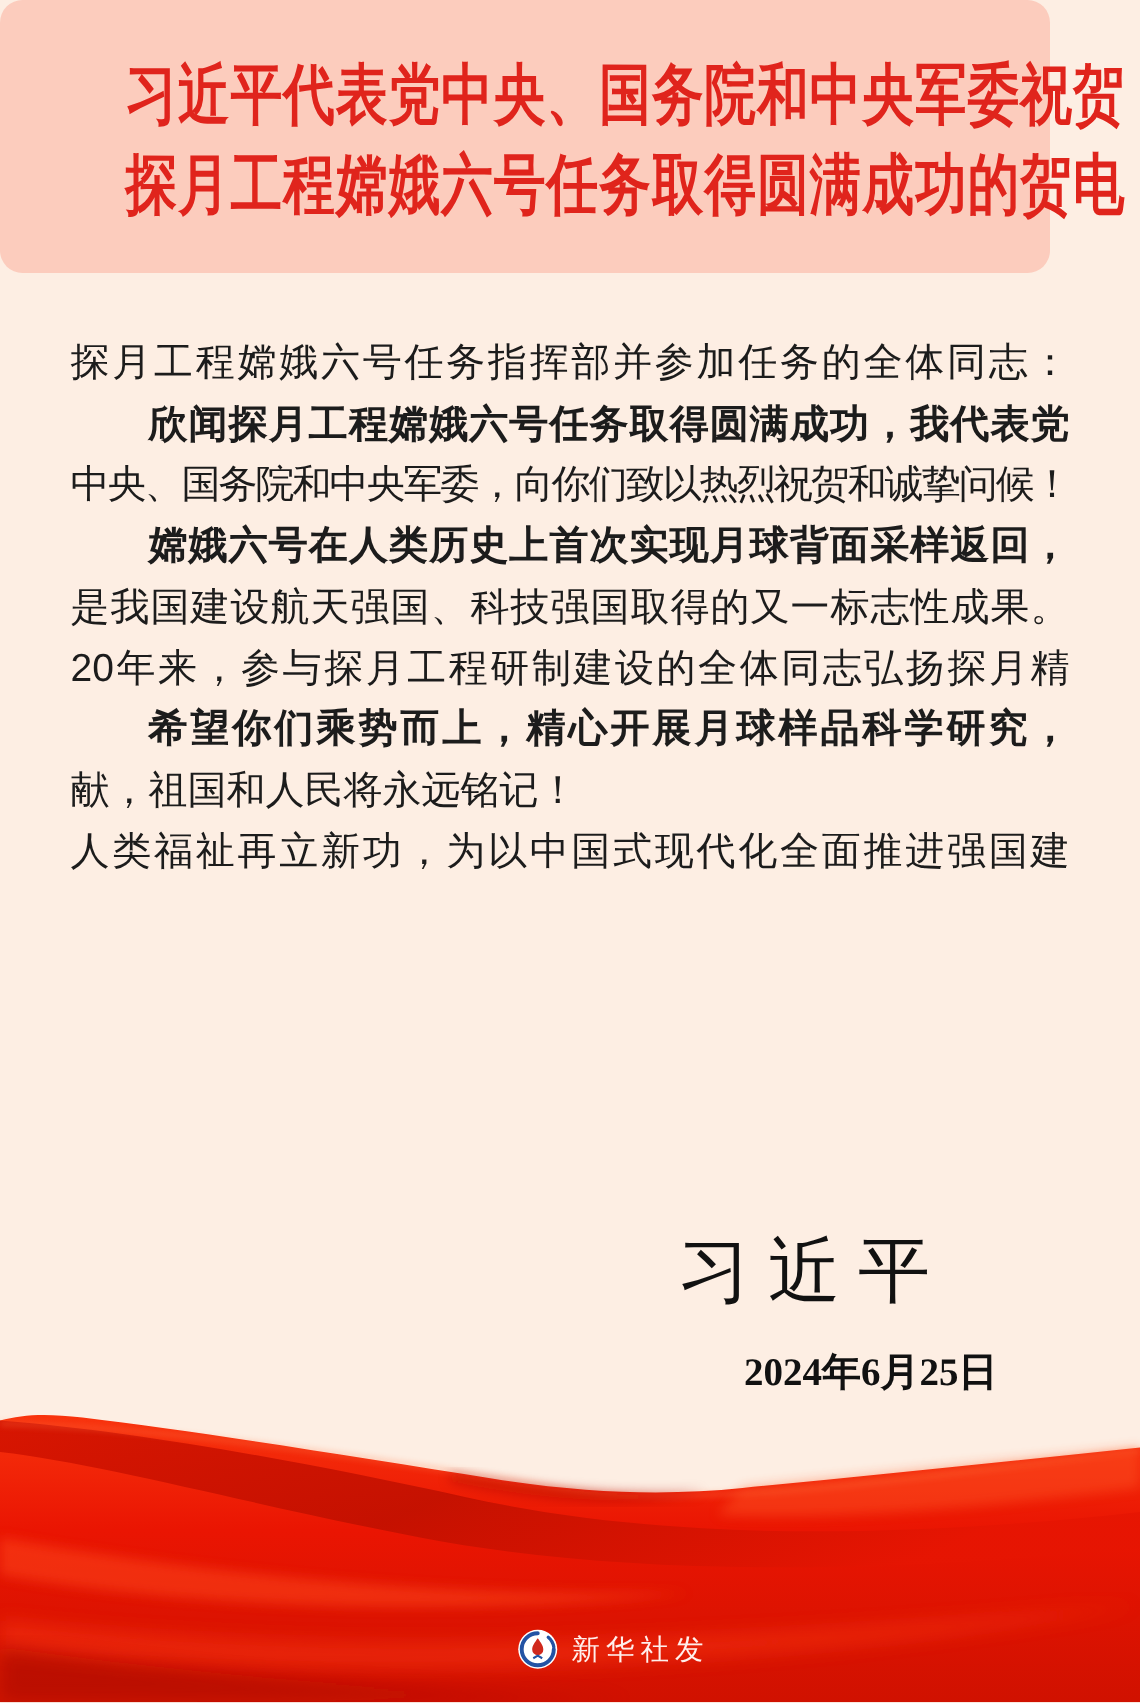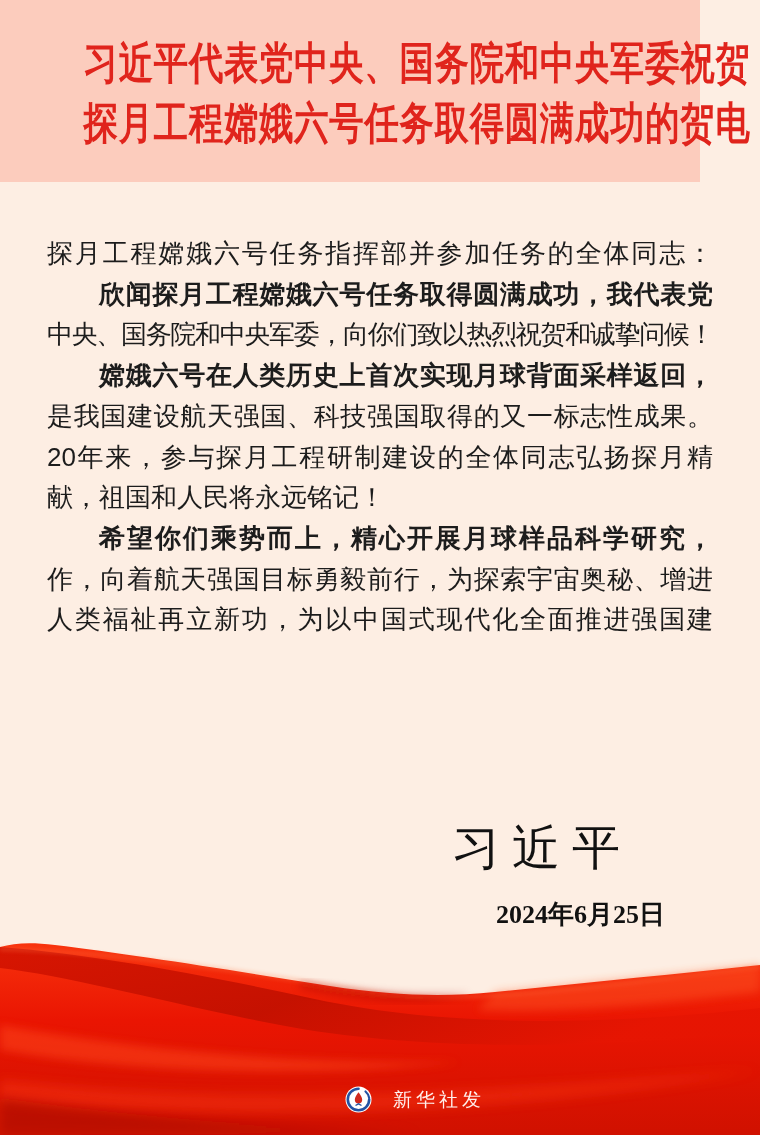--- a/index.html
+++ b/index.html
@@ -10,37 +10,38 @@
     overflow:hidden;
     font-family:"Liberation Sans", sans-serif;
   }
   
   .banner{
     position:absolute;left:0;top:0;
     width:700px;height:182px;
     background:#fcccbd;
     box-sizing:border-box;
     padding-top:34px;
+    border-radius:15px;
   }
   .title-line{
     width:760px;
     text-align:center;
     font-family:"Liberation Serif", serif;
     font-weight:bold;
     font-size:44px;
     line-height:60px;
     color:#e0241c;
     transform:scaleX(0.78);
     transform-origin:50% 50%;
     white-space:nowrap;
     letter-spacing:1px;
   }
   
   .bodytext{
-    position:absolute;left:47px;top:182px;
+    position:absolute;left:47px;top:170px;
     width:666px;
     padding-top:51px;
     color:#1c1c1c;
   }
   .bline{
     width:666px;
     font-size:26px;
     line-height:40.7px;
     text-align:justify;
     text-align-last:left;
@@ -79,43 +80,41 @@
     display:flex;align-items:center;gap:9px;
     z-index:5;
   }
   .credit .logo{width:27px;height:27px;display:inline-block;}
   .credit-text{
     font-family:"Liberation Serif", serif;
     font-size:19px;
     letter-spacing:4px;
     color:#ffefec;
     white-space:nowrap;
-    margin-left:12px;
   }
 </style>
 </head>
 <body>
 
 <div class="page">
 
   <header class="banner">
     <div class="title-line">习近平代表党中央、国务院和中央军委祝贺</div>
     <div class="title-line">探月工程嫦娥六号任务取得圆满成功的贺电</div>
   </header>
 
   <main class="bodytext">
     <div class="bline jl">探月工程嫦娥六号任务指挥部并参加任务的全体同志：</div>
     <div class="bline jl indent">欣闻探月工程嫦娥六号任务取得圆满成功，我代表党</div>
     <div class="bline jl squeeze">中央、国务院和中央军委，向你们致以热烈祝贺和诚挚问候！</div>
     <div class="bline jl indent">嫦娥六号在人类历史上首次实现月球背面采样返回，</div>
     <div class="bline jl">是我国建设航天强国、科技强国取得的又一标志性成果。</div>
     <div class="bline jl">20年来，参与探月工程研制建设的全体同志弘扬探月精</div>
+    <div class="bline jl indent">希望你们乘势而上，精心开展月球样品科学研究，</div>
     <div class="bline">献，祖国和人民将永远铭记！</div>
-    <div class="bline jl indent">希望你们乘势而上，精心开展月球样品科学研究，</div>
-    <div class="bline jl">作，向着航天强国目标勇毅前行，为探索宇宙奥秘、增进</div>
     <div class="bline jl">人类福祉再立新功，为以中国式现代化全面推进强国建</div>
   </main>
 
   <div class="signature">习近平</div>
 
   <div class="date">2024年6月25日</div>
 
   <div class="ribbon">
     <svg width="760" height="205" viewBox="0 0 760 205" xmlns="http://www.w3.org/2000/svg">
       <defs>

